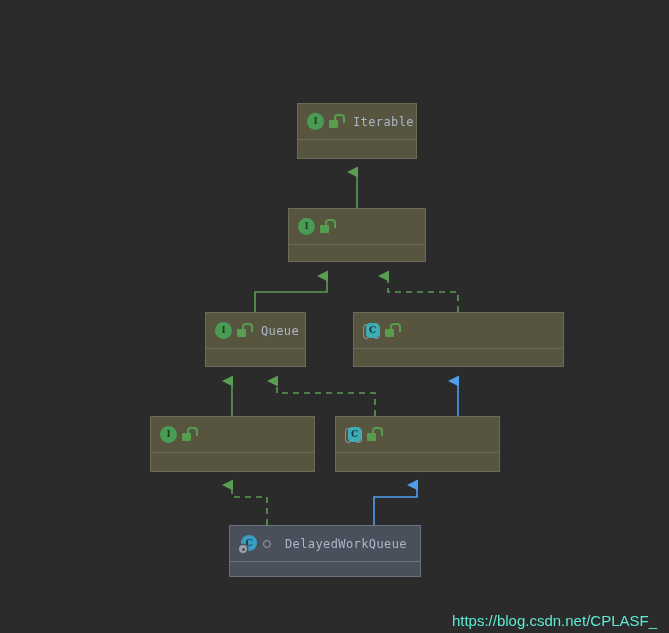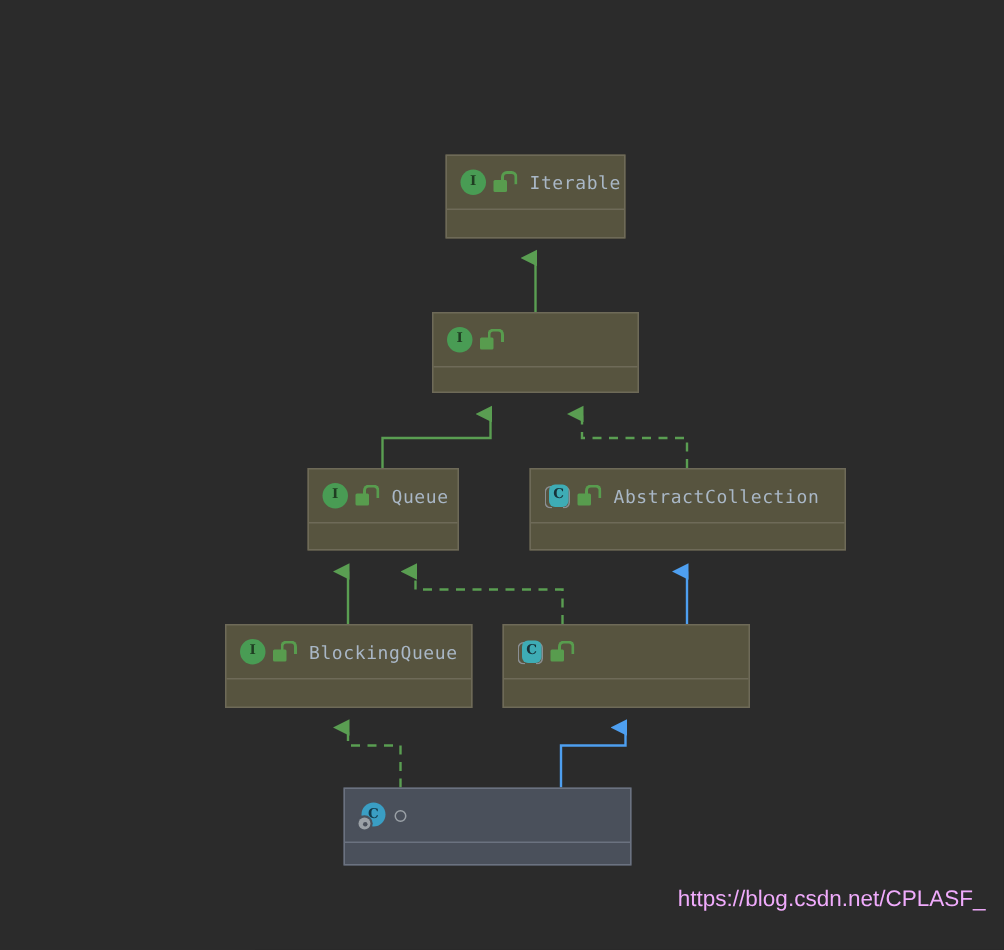--- a/index.html
+++ b/index.html
@@ -178,22 +178,22 @@
   .vis-icon.pkg .ring {
     position: absolute;
     left: 2px; top: 4px;
     width: 6px; height: 6px;
     border-radius: 50%;
     border: 1.5px solid #9aa0a6;
   }
   #watermark {
     position: absolute;
     right: 12px;
-    bottom: 25px;
-    color: #f0abfc;
+    bottom: 4px;
+    color: #5eead4;
     font-size: 15px;
     font-family: "Liberation Sans", sans-serif;
     white-space: nowrap;
   }
 </style>
 </head>
 <body>
 
 <div id="canvas">
 
@@ -273,36 +273,34 @@
       <span class="kind-icon abs">
         <span class="br-l"></span>
           <span class="br-r"></span>
         <span class="disc"></span>
           <span class="glyph">C</span>
       </span>
       <span class="vis-icon lock">
         <span class="shackle"></span>
           <span class="body"></span>
       </span>
-      <span class="node-label">AbstractCollection</span>
     </div>
     <div class="node-body"></div>
   </div>
 
   <div class="uml-node" style="left:150px; top:416px; width:165px; height:56px;">
     <div class="node-header">
       <span class="kind-icon iface">
         <span class="disc"></span>
           <span class="glyph">I</span>
       </span>
       <span class="vis-icon lock">
         <span class="shackle"></span>
           <span class="body"></span>
       </span>
-      <span class="node-label">BlockingQueue</span>
     </div>
     <div class="node-body"></div>
   </div>
 
   <div class="uml-node" style="left:335px; top:416px; width:165px; height:56px;">
     <div class="node-header">
       <span class="kind-icon abs">
         <span class="br-l"></span>
           <span class="br-r"></span>
         <span class="disc"></span>
@@ -319,19 +317,20 @@
   <div class="uml-node cls" style="left:229px; top:525px; width:192px; height:52px;">
     <div class="node-header">
       <span class="kind-icon conc">
         <span class="disc"></span>
           <span class="glyph">C</span>
           <span class="gear"></span>
       </span>
       <span class="vis-icon pkg">
         <span class="ring"></span>
       </span>
+      <span class="node-label">DelayedWorkQueue</span>
     </div>
     <div class="node-body"></div>
   </div>
 
   <div id="watermark">https://blog.csdn.net/CPLASF_</div>
 
 </div>
 
 </body></html>

